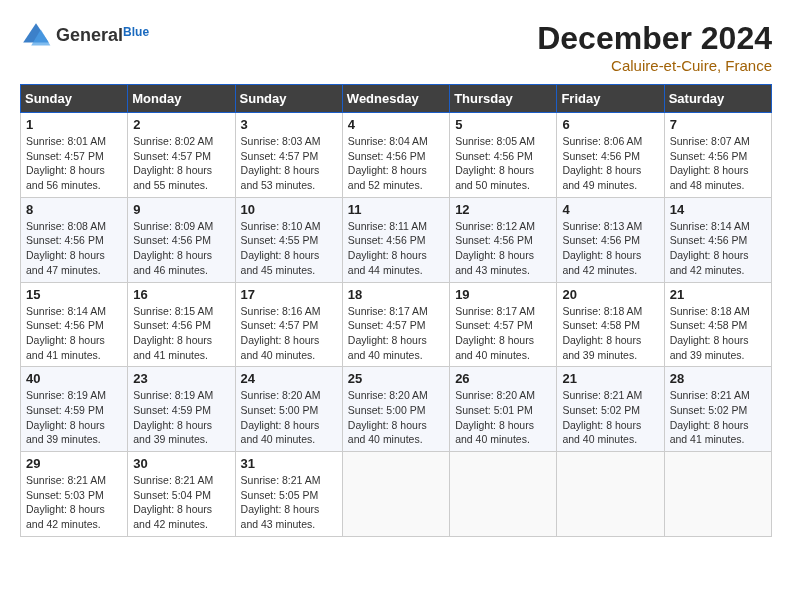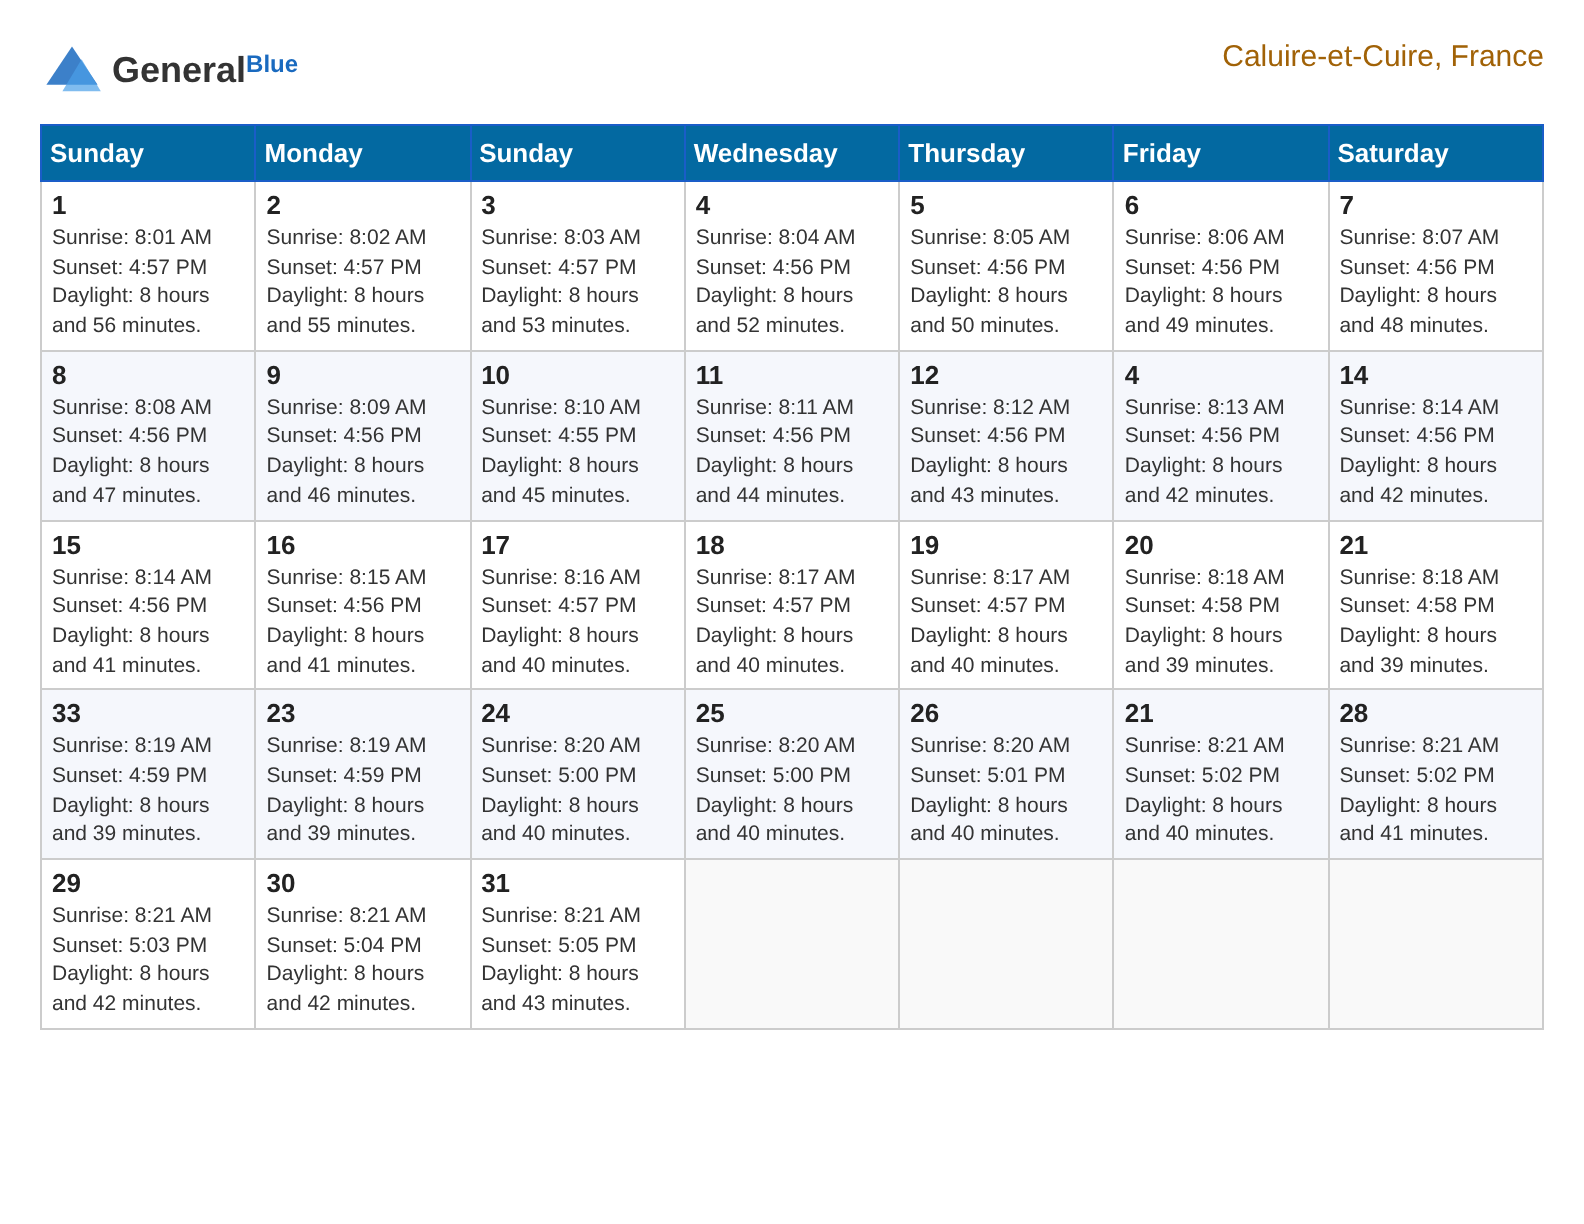--- a/index.html
+++ b/index.html
@@ -51,21 +51,21 @@
     .location {
       font-size: 15px;
       color: #a16207;
     }
     .calendar {
       width: 100%;
       border-collapse: collapse;
       font-size: 11px;
     }
     .calendar th {
-      background: #0369a1;
+      background: #404040;
       color: #fff;
       padding: 6px 4px;
       text-align: left;
       font-size: 13px;
       font-weight: bold;
       border: 1px solid #1a5dc8;
     }
     .calendar td {
       border: 1px solid #ccc;
       padding: 4px 5px;
@@ -100,20 +100,21 @@
     <svg class="logo-icon" viewBox="0 0 40 40" xmlns="http://www.w3.org/2000/svg">
       <polygon points="20,4 36,28 4,28" fill="#1a6abf" opacity="0.85"></polygon>
       <polygon points="26,12 38,32 14,32" fill="#4a9fe8" opacity="0.7"></polygon>
     </svg>
     <div class="logo-text">
       <span class="logo-general">General</span>
       <span class="logo-blue">Blue</span>
     </div>
   </div>
   <div class="title-section">
+    <div class="month-title">December 2024</div>
     <div class="location">Caluire-et-Cuire, France</div>
   </div>
 </div>
 
 <table class="calendar">
   <thead>
     <tr>
     <th>Sunday</th>
         <th>Monday</th>
         <th>Sunday</th>
@@ -209,21 +210,21 @@
           <span class="day-num">20</span>
           <div class="day-info">Sunrise: 8:18 AM<br>Sunset: 4:58 PM<br>Daylight: 8 hours and 39 minutes.</div>
         </td>
         <td>
           <span class="day-num">21</span>
           <div class="day-info">Sunrise: 8:18 AM<br>Sunset: 4:58 PM<br>Daylight: 8 hours and 39 minutes.</div>
         </td>
       </tr>
       <tr>
         <td>
-          <span class="day-num">33</span>
+          <span class="day-num">40</span>
           <div class="day-info">Sunrise: 8:19 AM<br>Sunset: 4:59 PM<br>Daylight: 8 hours and 39 minutes.</div>
         </td>
         <td>
           <span class="day-num">23</span>
           <div class="day-info">Sunrise: 8:19 AM<br>Sunset: 4:59 PM<br>Daylight: 8 hours and 39 minutes.</div>
         </td>
         <td>
           <span class="day-num">24</span>
           <div class="day-info">Sunrise: 8:20 AM<br>Sunset: 5:00 PM<br>Daylight: 8 hours and 40 minutes.</div>
         </td>

